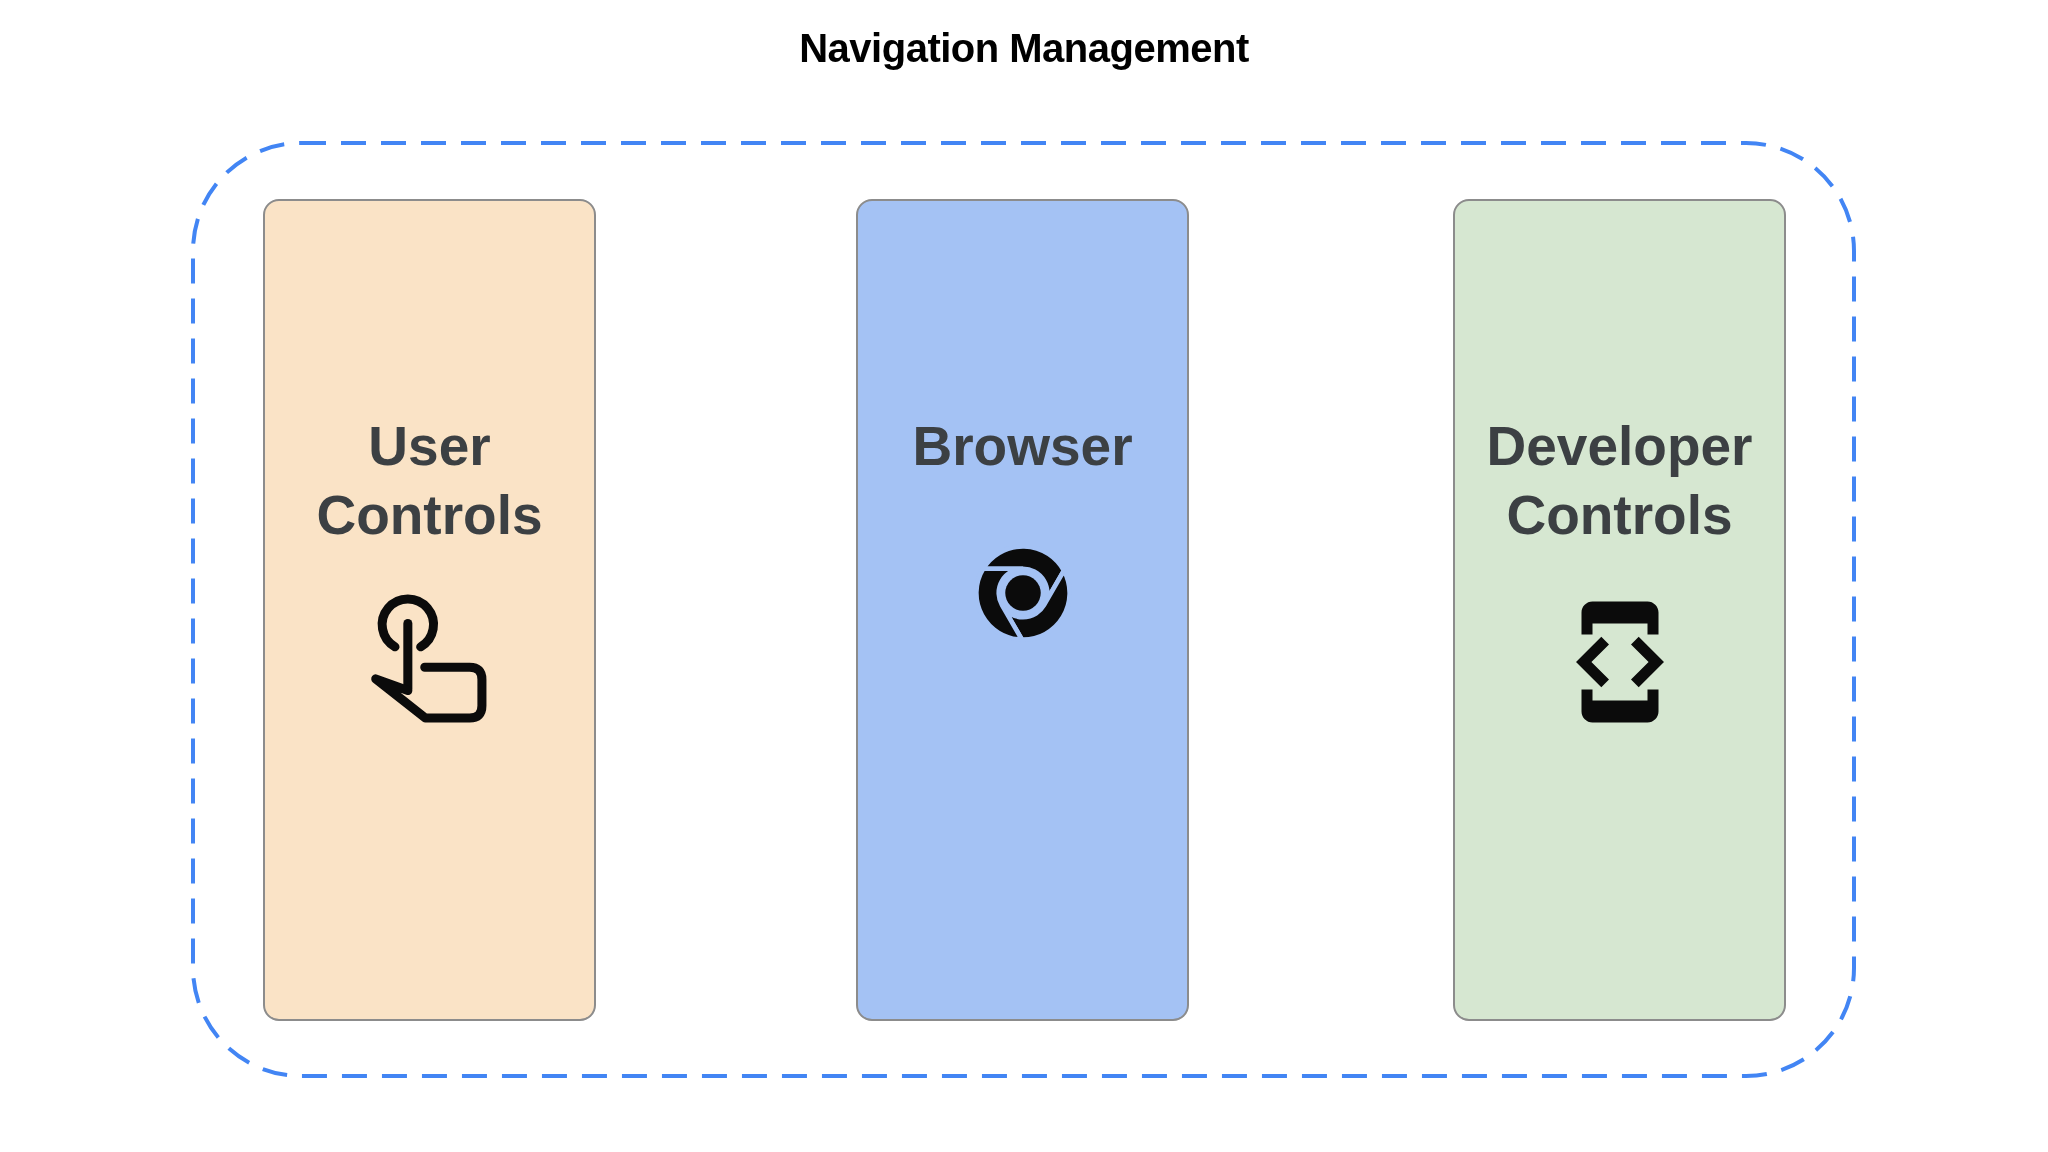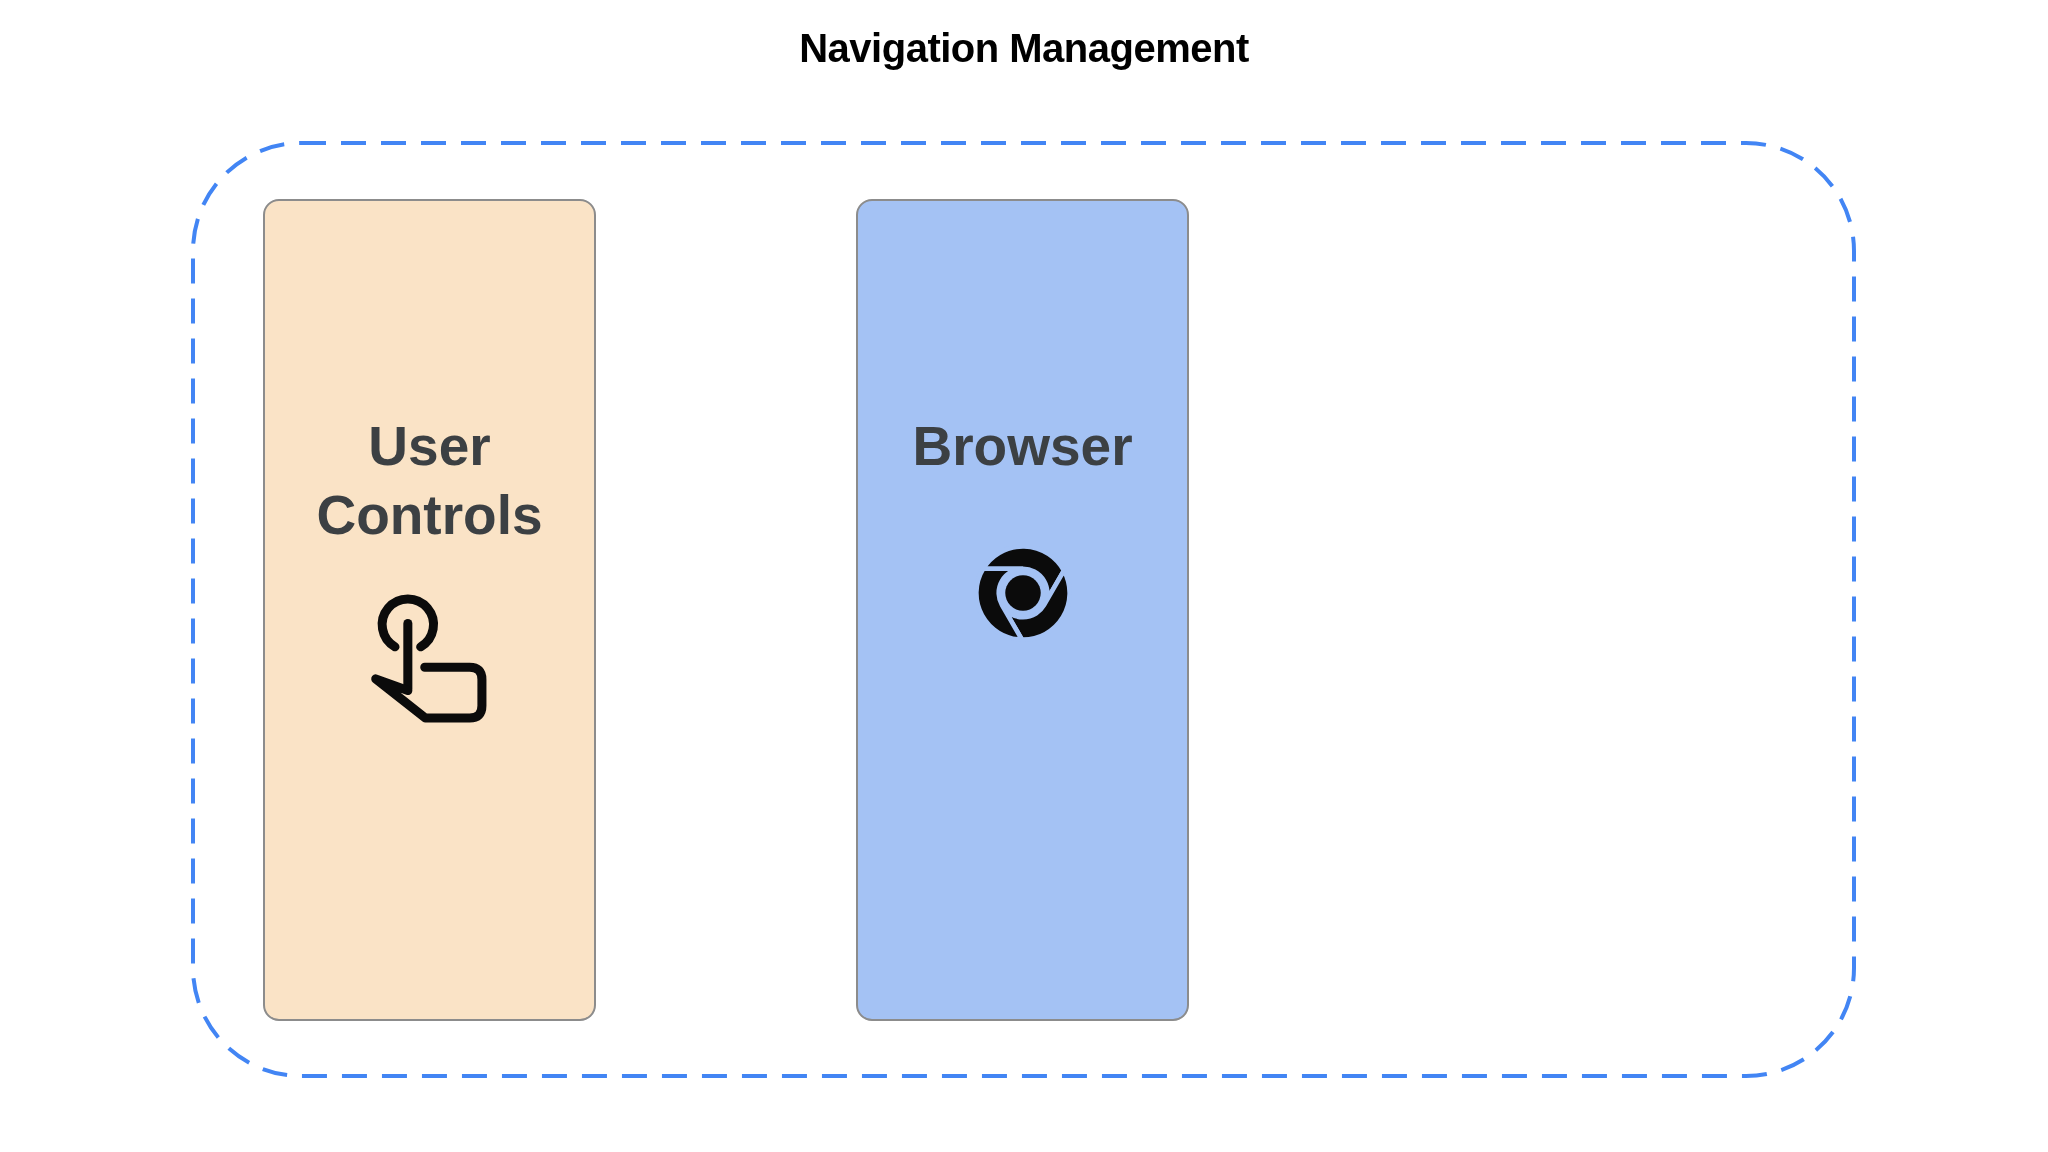--- a/index.html
+++ b/index.html
@@ -78,14 +78,28 @@
         <g fill="#0B0B0B" stroke-width="1" stroke="#A4C2F4">
           <path d="M3.46 6.8 A10 10 0 0 1 20.77 7.2 L16.5 14.6 A5.2 5.2 0 0 0 12 6.8 Z"></path>
           <path d="M20.77 7.2 A10 10 0 0 1 11.77 22 L7.5 14.6 A5.2 5.2 0 0 0 16.5 14.6 Z"></path>
           <path d="M11.77 22 A10 10 0 0 1 3.46 6.8 L12 6.8 A5.2 5.2 0 0 0 7.5 14.6 Z"></path>
         </g>
         <circle cx="12" cy="12" r="3.8" fill="#0B0B0B"></circle>
       </svg>
     </div>
   </div>
 
+  <div class="card card-3" style="background: rgb(214, 231, 209);">
+    <div class="card-label">
+      <span>Developer</span>
+      <span>Controls</span>
+    </div>
+    <div class="card-icon-box">
+      <svg width="132" height="132" viewBox="0 0 24 24" fill="#0B0B0B">
+        <path d="M7 5h10v2h2V3c0-1.1-.9-2-2-2H7c-1.1 0-2 .9-2 2v4h2V5z"></path>
+        <path d="M17 19H7v-2H5v4c0 1.1.9 2 2 2h10c1.1 0 2-.9 2-2v-4h-2v2z"></path>
+        <path d="M8.6 7.4 L10 8.8 L6.8 12 L10 15.2 L8.6 16.6 L4 12 Z"></path>
+        <path d="M15.4 7.4 L14 8.8 L17.2 12 L14 15.2 L15.4 16.6 L20 12 Z"></path>
+      </svg>
+    </div>
+  </div>
 
 </div>
 
 </body></html>

